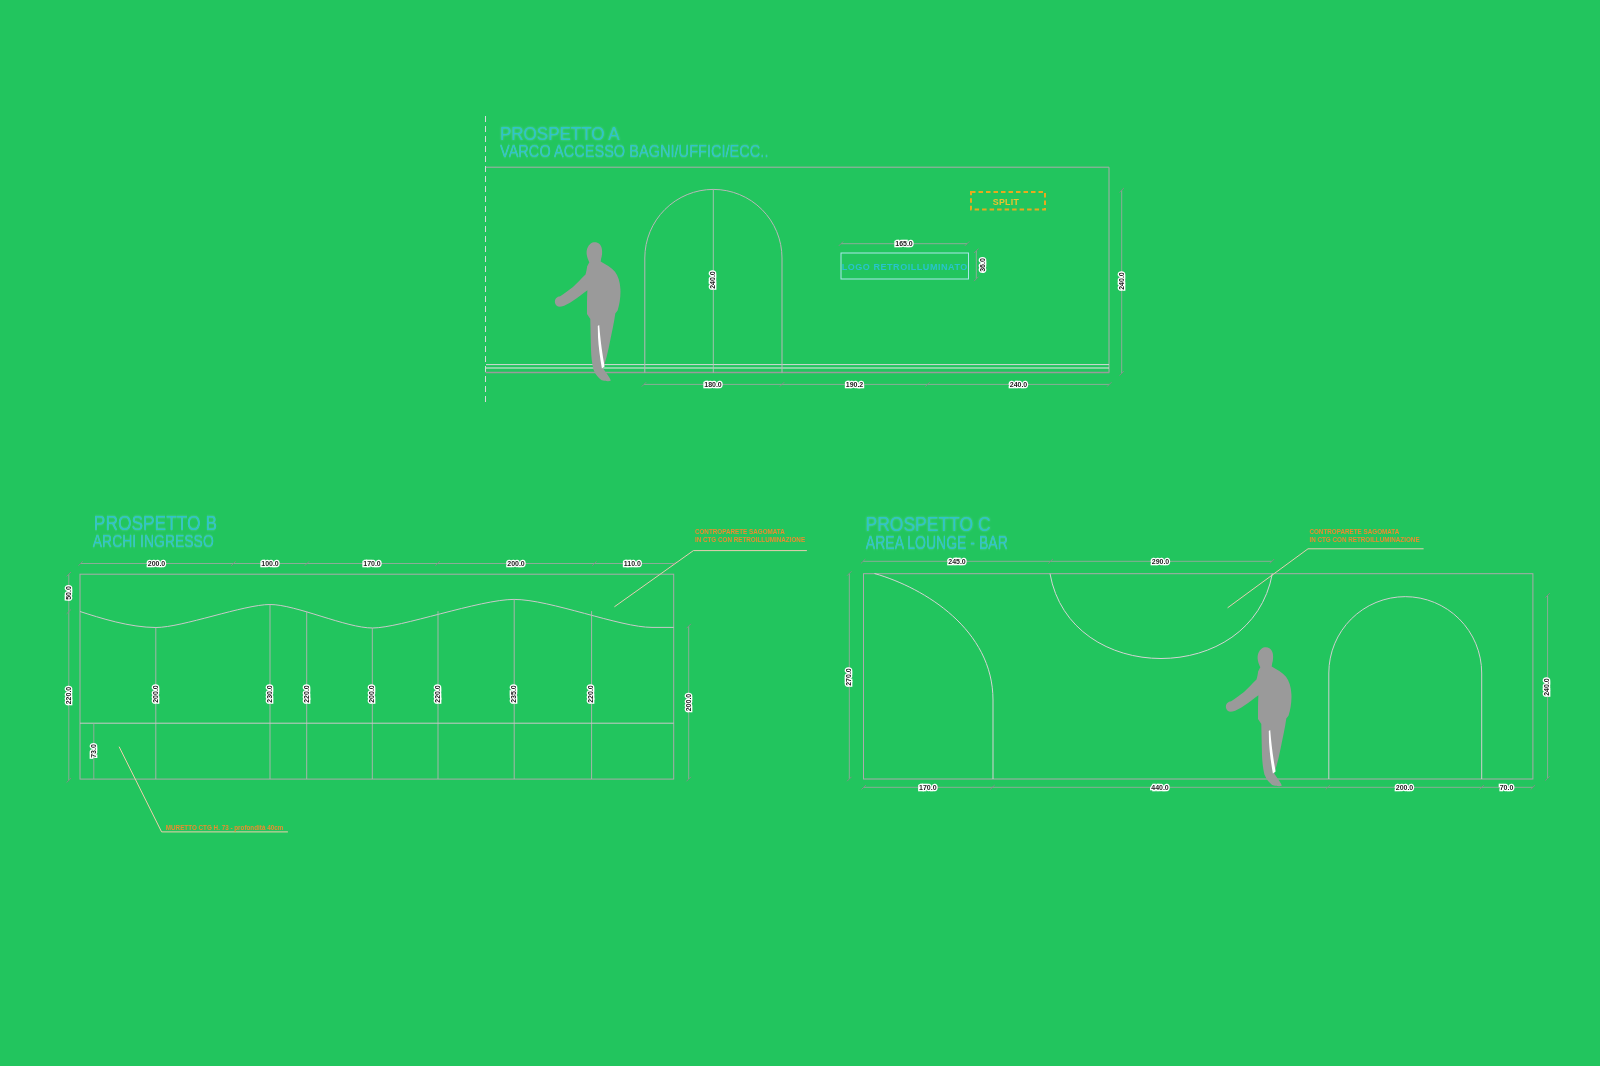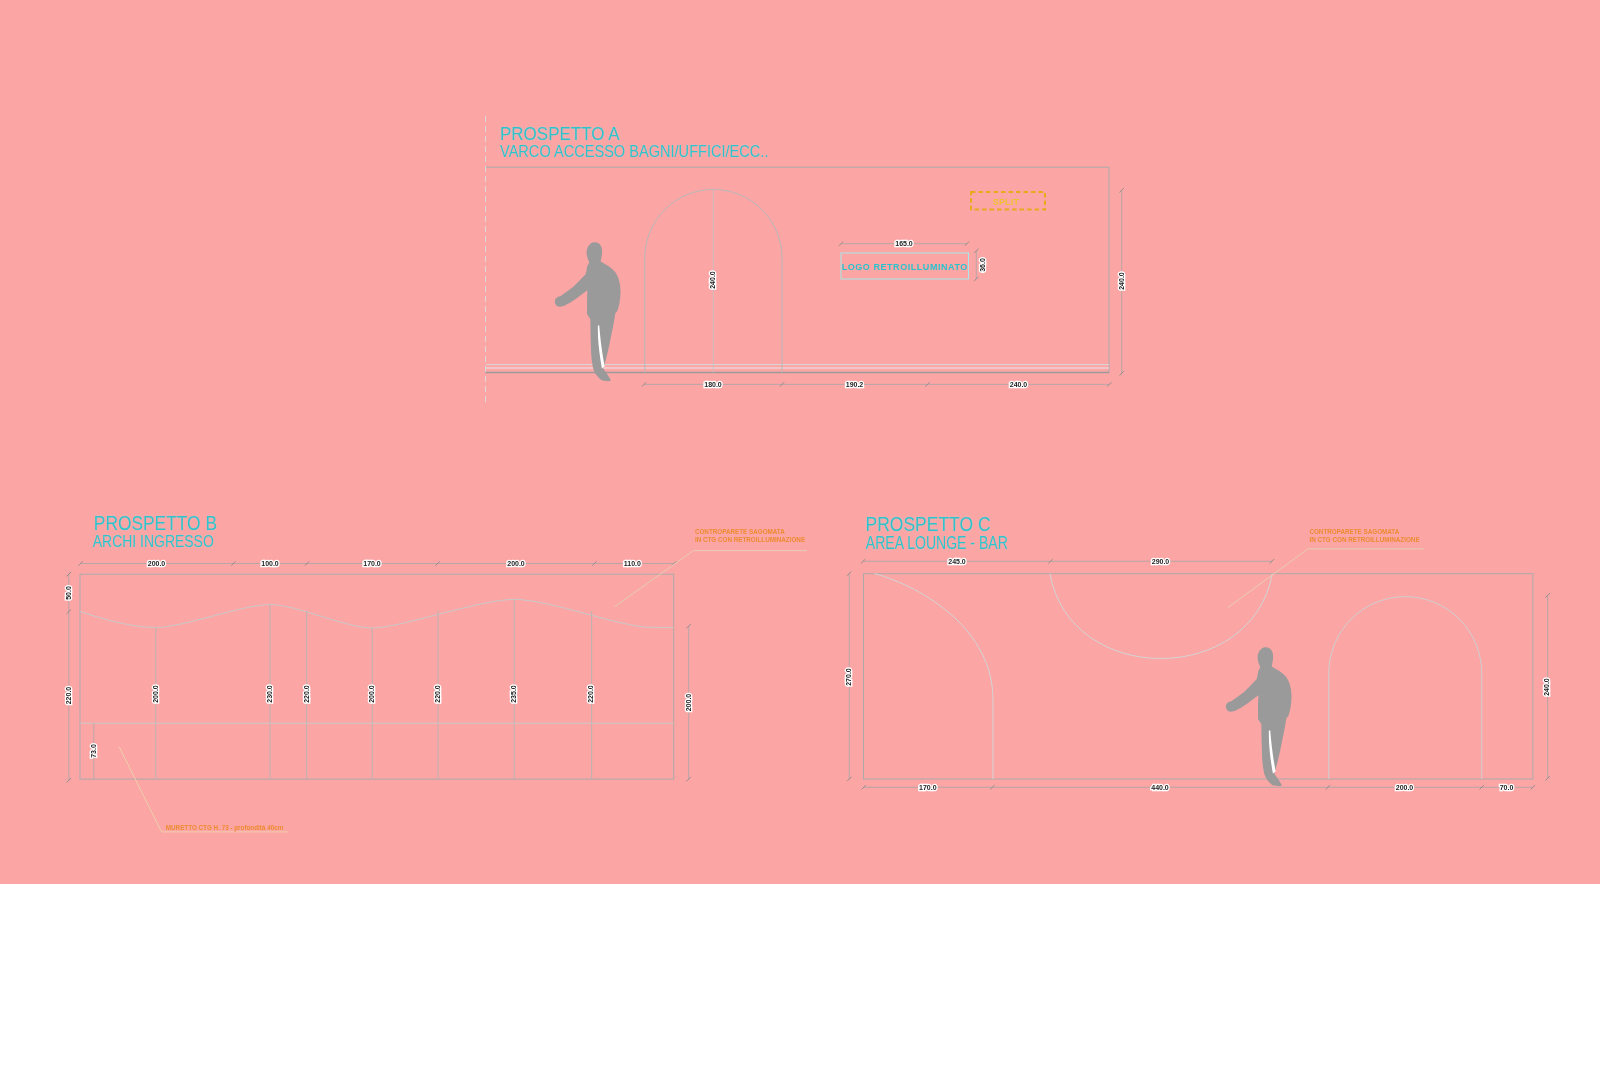--- a/index.html
+++ b/index.html
@@ -1,16 +1,16 @@
 <!DOCTYPE html>
 <html><head>
 <meta charset="utf-8">
 <style>
 html,body{margin:0;padding:0;background:#ffffff;}
-#page{position:relative;width:1600px;height:884px;background:#fca5a5;overflow:hidden;}
+#page{position:relative;width:1600px;height:1066px;background:#22c55e;overflow:hidden;}
 svg{font-family:"Liberation Sans",sans-serif;}
 .dim{font-size:7px;font-weight:bold;fill:#1c1c1c;stroke:#ffffff;stroke-width:2.6;paint-order:stroke;}
 .ttl{fill:#2fc3cb;filter:url(#glow);}
 .org{font-size:6.3px;font-weight:bold;fill:#ec8b30;}
 </style>
 </head>
 <body>
 <div id="page">
 <svg width="1600" height="1066" viewBox="0 0 1600 1066">
 <defs>

